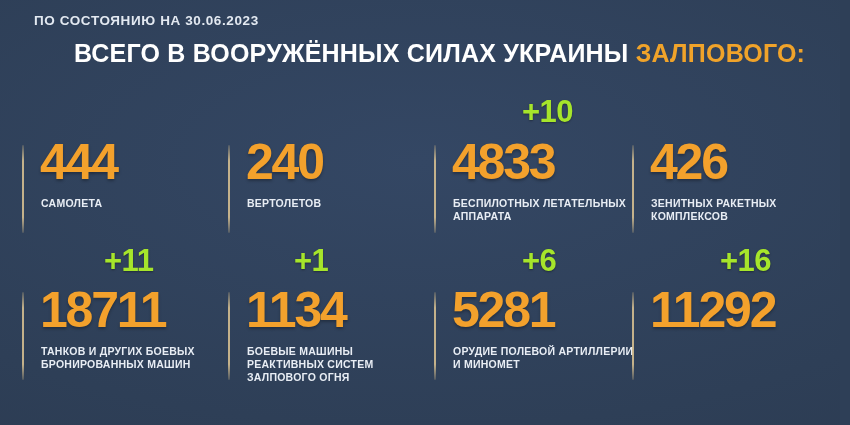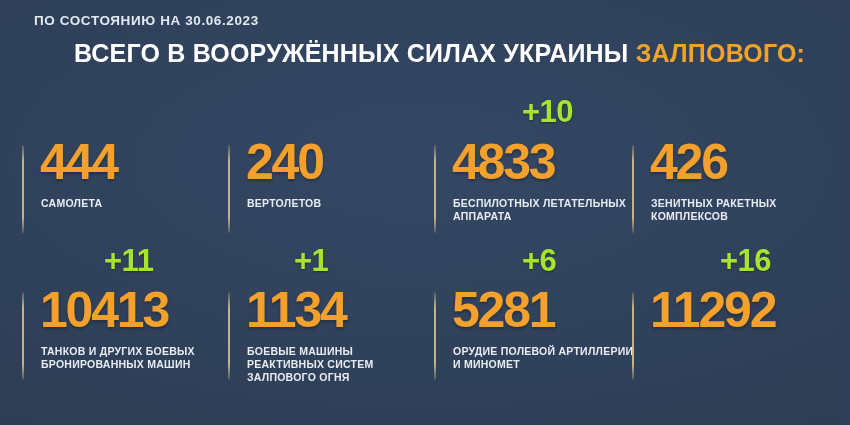--- a/index.html
+++ b/index.html
@@ -175,21 +175,21 @@
         <div class="badge"></div>
         <div class="value">426</div>
         <div class="label">ЗЕНИТНЫХ РАКЕТНЫХ КОМПЛЕКСОВ</div>
       </div>
     </div>
 
     <div class="row row2">
       <div class="cell c0">
         <div class="divider"></div>
         <div class="badge">+11</div>
-        <div class="value">10413</div>
+        <div class="value">18711</div>
         <div class="label">ТАНКОВ И ДРУГИХ БОЕВЫХ БРОНИРОВАННЫХ МАШИН</div>
       </div>
       <div class="cell c1">
         <div class="divider"></div>
         <div class="badge">+1</div>
         <div class="value">1134</div>
         <div class="label">БОЕВЫЕ МАШИНЫ РЕАКТИВНЫХ СИСТЕМ ЗАЛПОВОГО ОГНЯ</div>
       </div>
       <div class="cell c2">
         <div class="divider"></div>

